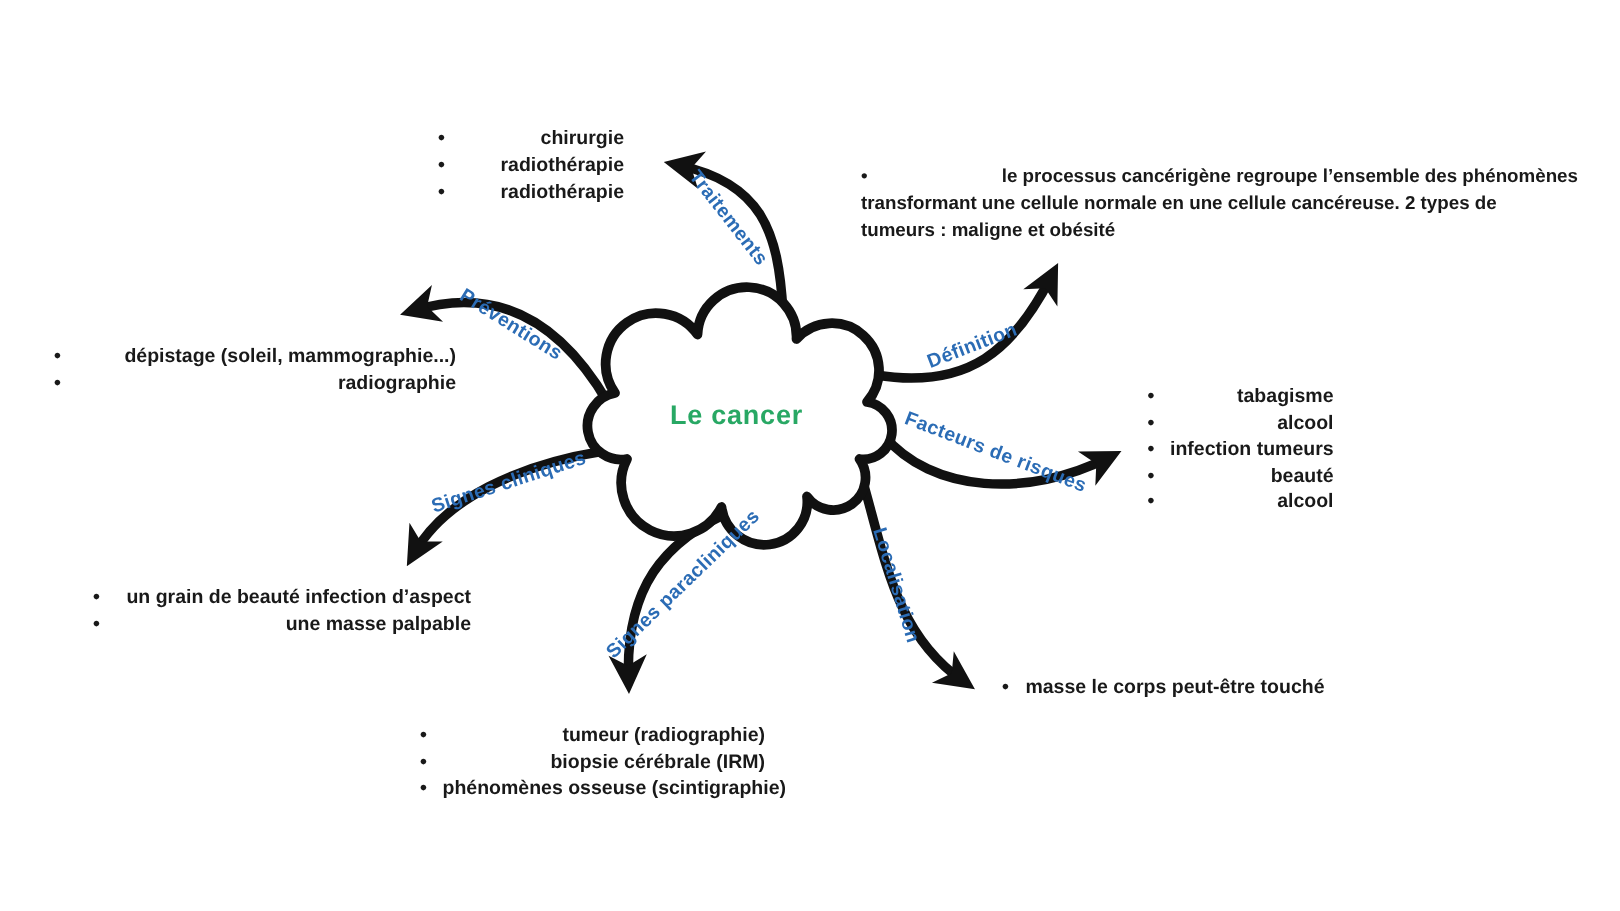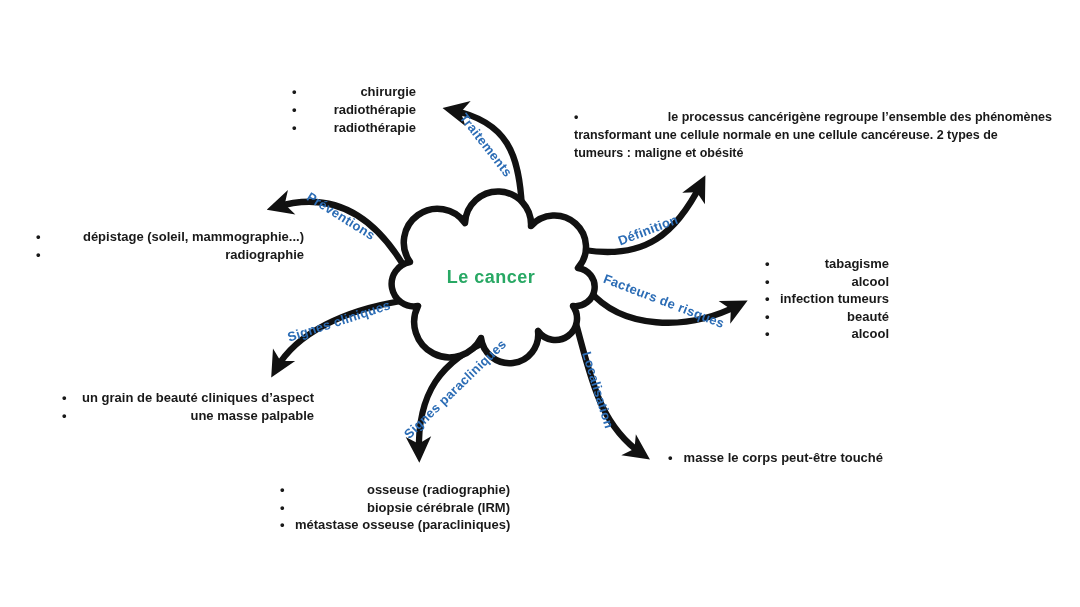--- a/index.html
+++ b/index.html
@@ -120,40 +120,40 @@
       </div>
     <div class="li">
         <span class="b">•</span>
         <span class="t">alcool</span>
       </div>
   </div>
 
   <div class="list" style="left:62px;top:389px;width:252px;">
     <div class="li">
         <span class="b">•</span>
-        <span class="t">un grain de beauté cliniques d’aspect</span>
+        <span class="t">un grain de beauté infection d’aspect</span>
       </div>
     <div class="li">
         <span class="b">•</span>
         <span class="t">une masse palpable</span>
       </div>
   </div>
 
   <div class="list" style="left:280px;top:481px;width:230px;">
     <div class="li">
         <span class="b">•</span>
-        <span class="t">osseuse (radiographie)</span>
+        <span class="t">tumeur (radiographie)</span>
       </div>
     <div class="li">
         <span class="b">•</span>
         <span class="t">biopsie cérébrale (IRM)</span>
       </div>
     <div class="li">
         <span class="b">•</span>
-        <span class="t">métastase osseuse (paracliniques)</span>
+        <span class="t">phénomènes osseuse (scintigraphie)</span>
       </div>
   </div>
 
   <div class="list" style="left:668px;top:449px;width:215px;">
     <div class="li">
         <span class="b">•</span>
         <span class="t">masse le corps peut-être touché</span>
       </div>
   </div>
 

